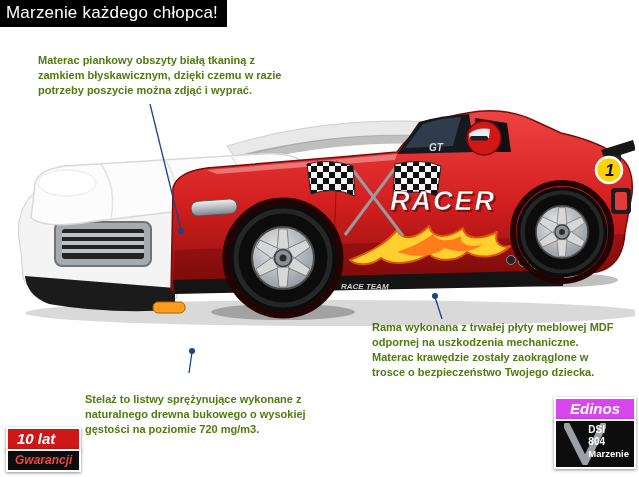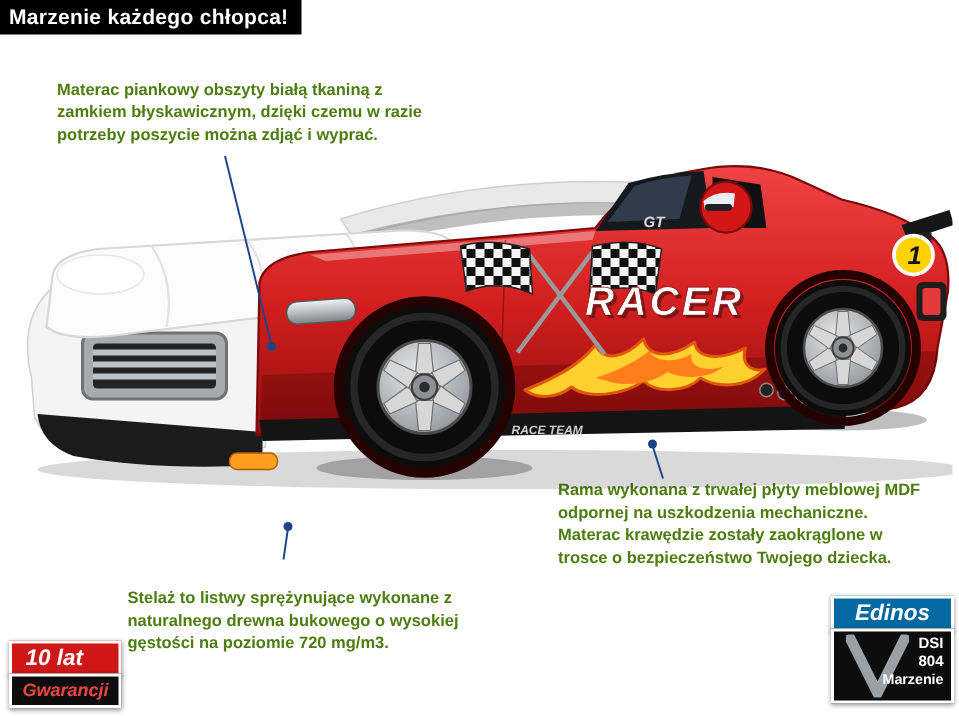--- a/index.html
+++ b/index.html
@@ -2,21 +2,21 @@
 <html><head>
 <meta charset="utf-8">
 <style>
   html,body{margin:0;padding:0;background:#fff;}
   .stage{
     position:relative;width:639px;height:477px;background:#ffffff;overflow:hidden;
     font-family:"Liberation Sans",sans-serif;
   }
   .banner{
     position:absolute;left:0;top:0;background:#000;color:#fff;
-    font-size:14px;font-weight:bold;padding:3px 9px 4px 6px;letter-spacing:.2px;
+    font-size:17px;font-weight:normal;padding:3px 9px 4px 6px;letter-spacing:.2px;
   }
   .anno{
     position:absolute;color:#4d7c0f;font-weight:bold;font-size:11px;line-height:15px;
   }
   .anno-mattress{left:38px;top:53px;width:252px;}
   .anno-frame{left:372px;top:320px;width:242px;}
   .anno-slats{left:85px;top:392px;width:228px;}
   .car{position:absolute;left:5px;top:100px;width:630px;height:250px;}
   .callouts{position:absolute;left:0;top:0;width:639px;height:477px;pointer-events:none;}
   svg{font-family:"Liberation Sans",sans-serif;}
@@ -27,31 +27,31 @@
     padding:1px 9px 2px;border:2px solid #fff;box-shadow:0 1px 3px rgba(0,0,0,.45);
     white-space:nowrap;
   }
   .w-bottom{
     background:#0d0d0d;color:#ef4444;font-weight:bold;font-style:italic;font-size:12px;
     padding:2px 7px 3px;border:2px solid #fff;margin-top:-2px;
     box-shadow:0 1px 3px rgba(0,0,0,.45);white-space:nowrap;
   }
   .brand{position:absolute;left:554px;top:397px;width:82px;}
   .b-name{
-    background:#0369a1;color:#fff;font-weight:bold;font-style:italic;font-size:15px;
+    background:#d946ef;color:#fff;font-weight:bold;font-style:italic;font-size:15px;
     text-align:center;padding:1px 0 2px;border:2px solid #fff;
     box-shadow:0 1px 3px rgba(0,0,0,.45);
   }
   .b-cert{
     background:#0d0d0d;border:2px solid #fff;margin-top:-2px;height:46px;position:relative;
     box-shadow:0 1px 3px rgba(0,0,0,.45);
   }
   .b-cert svg{position:absolute;left:8px;top:2px;}
   .b-cert-text{
-    position:absolute;right:5px;top:3px;text-align:right;color:#fff;font-weight:bold;
+    position:absolute;right:5px;top:3px;text-align:left;color:#fff;font-weight:bold;
     font-size:10px;line-height:12px;
   }
   .b-cert-text .l3{font-size:9.5px;}
 </style>
 </head>
 <body>
 
 <div class="stage">
 
   <div class="banner">

